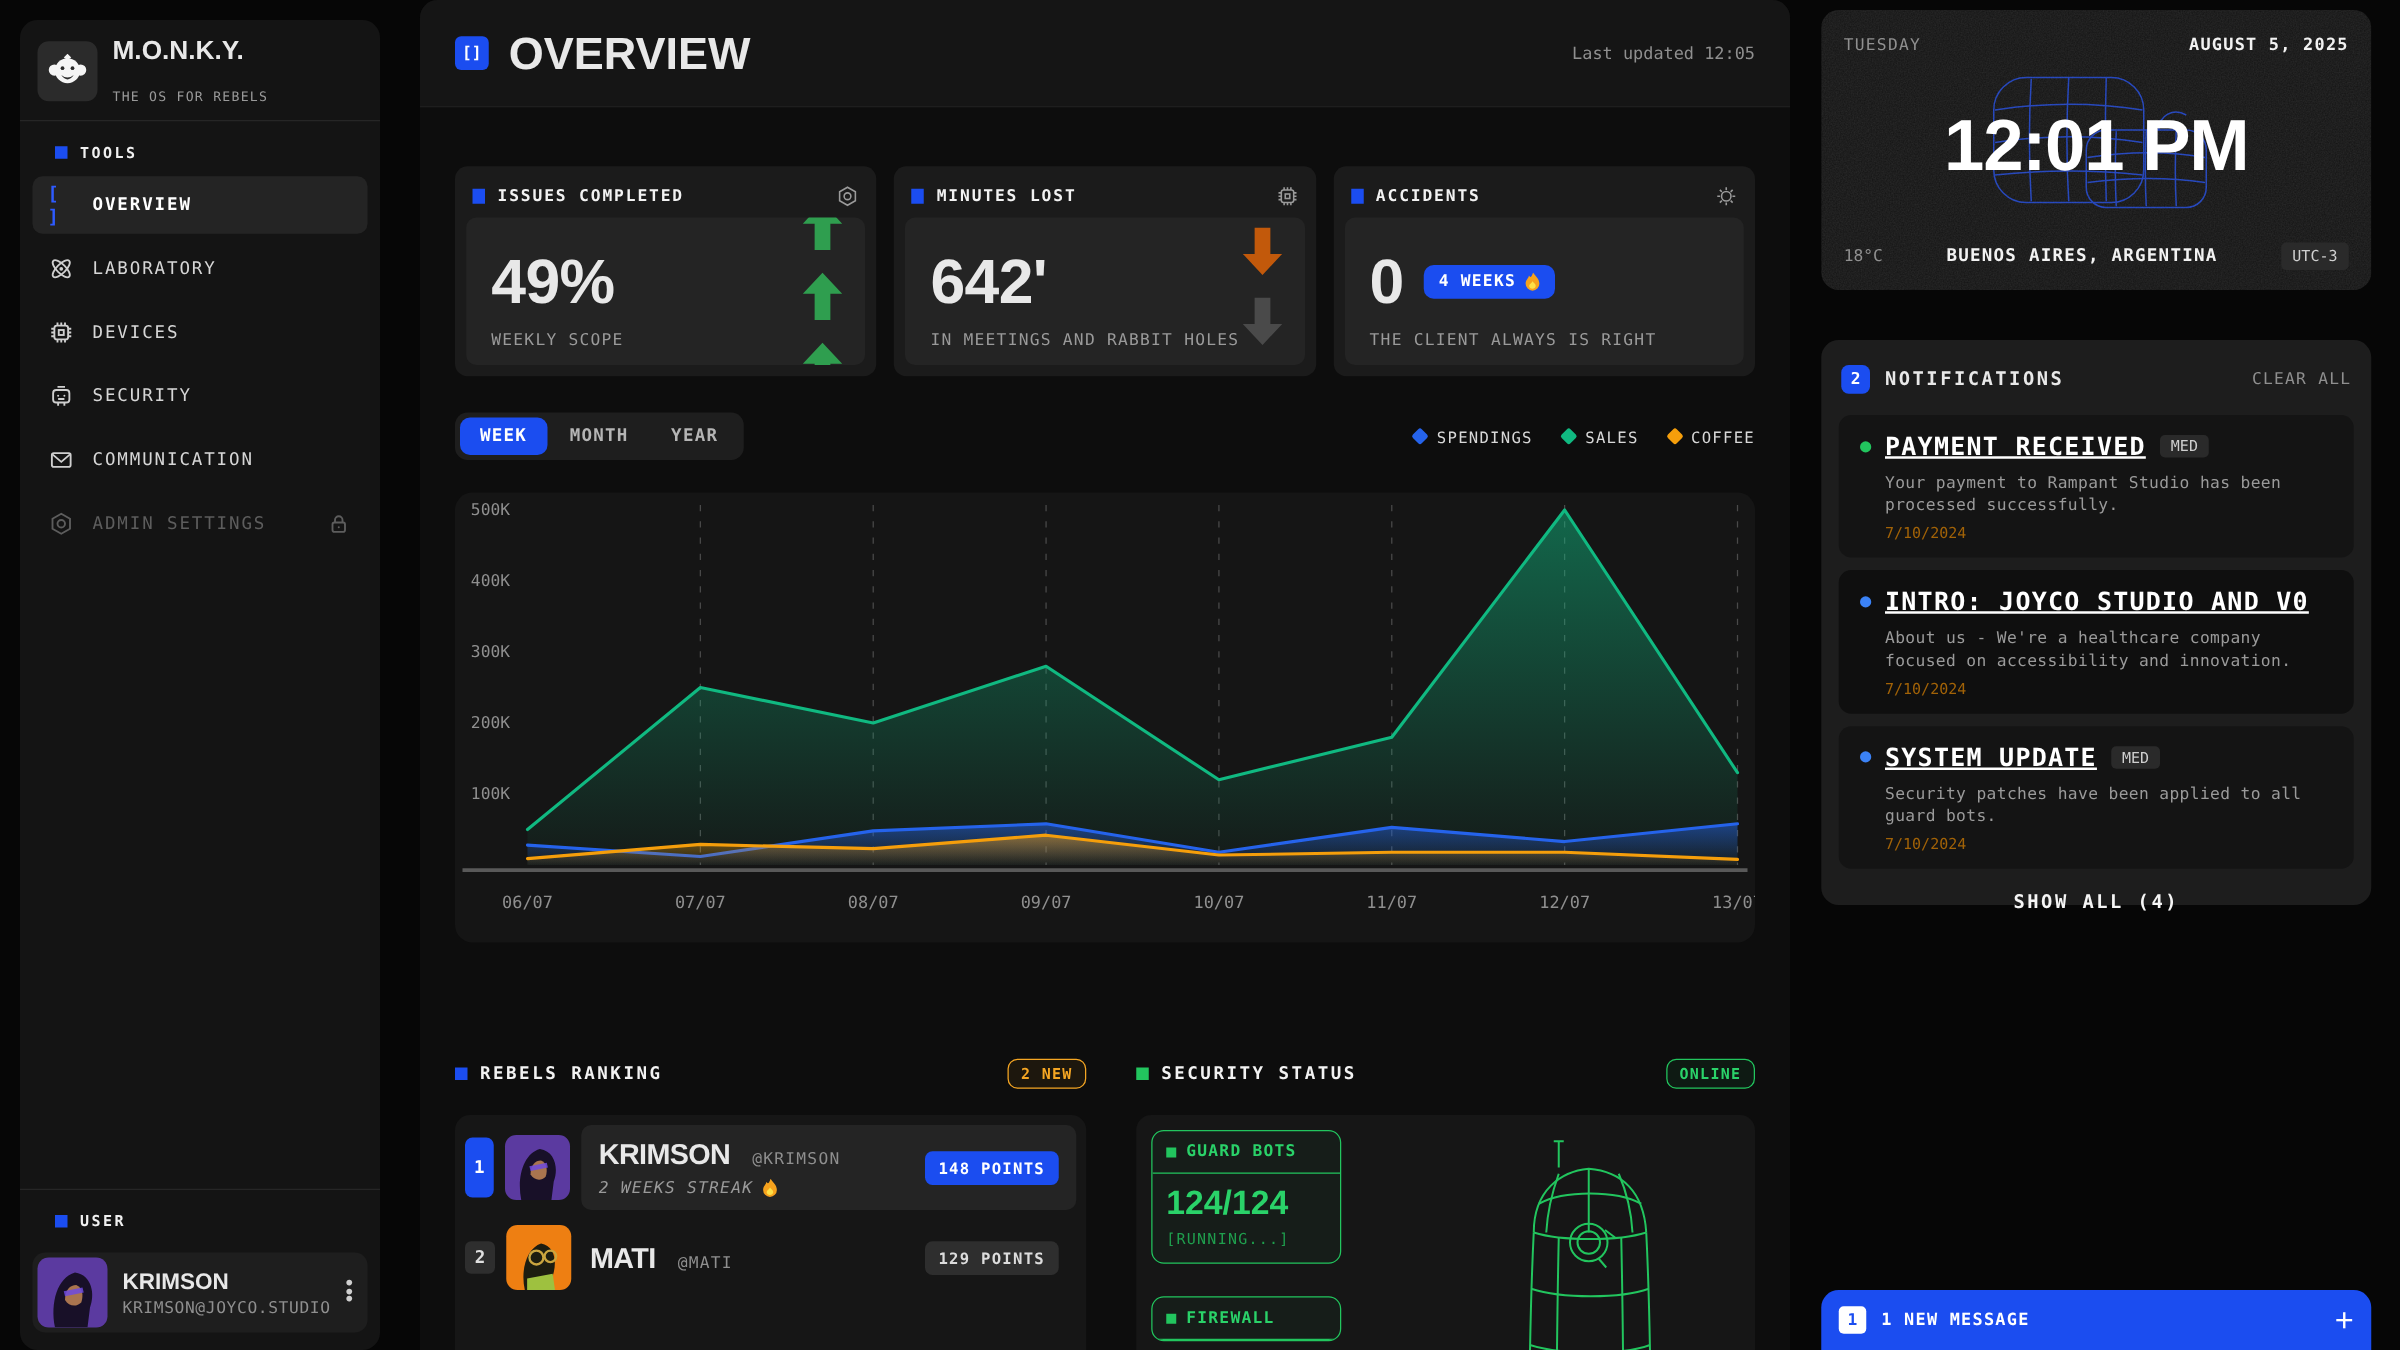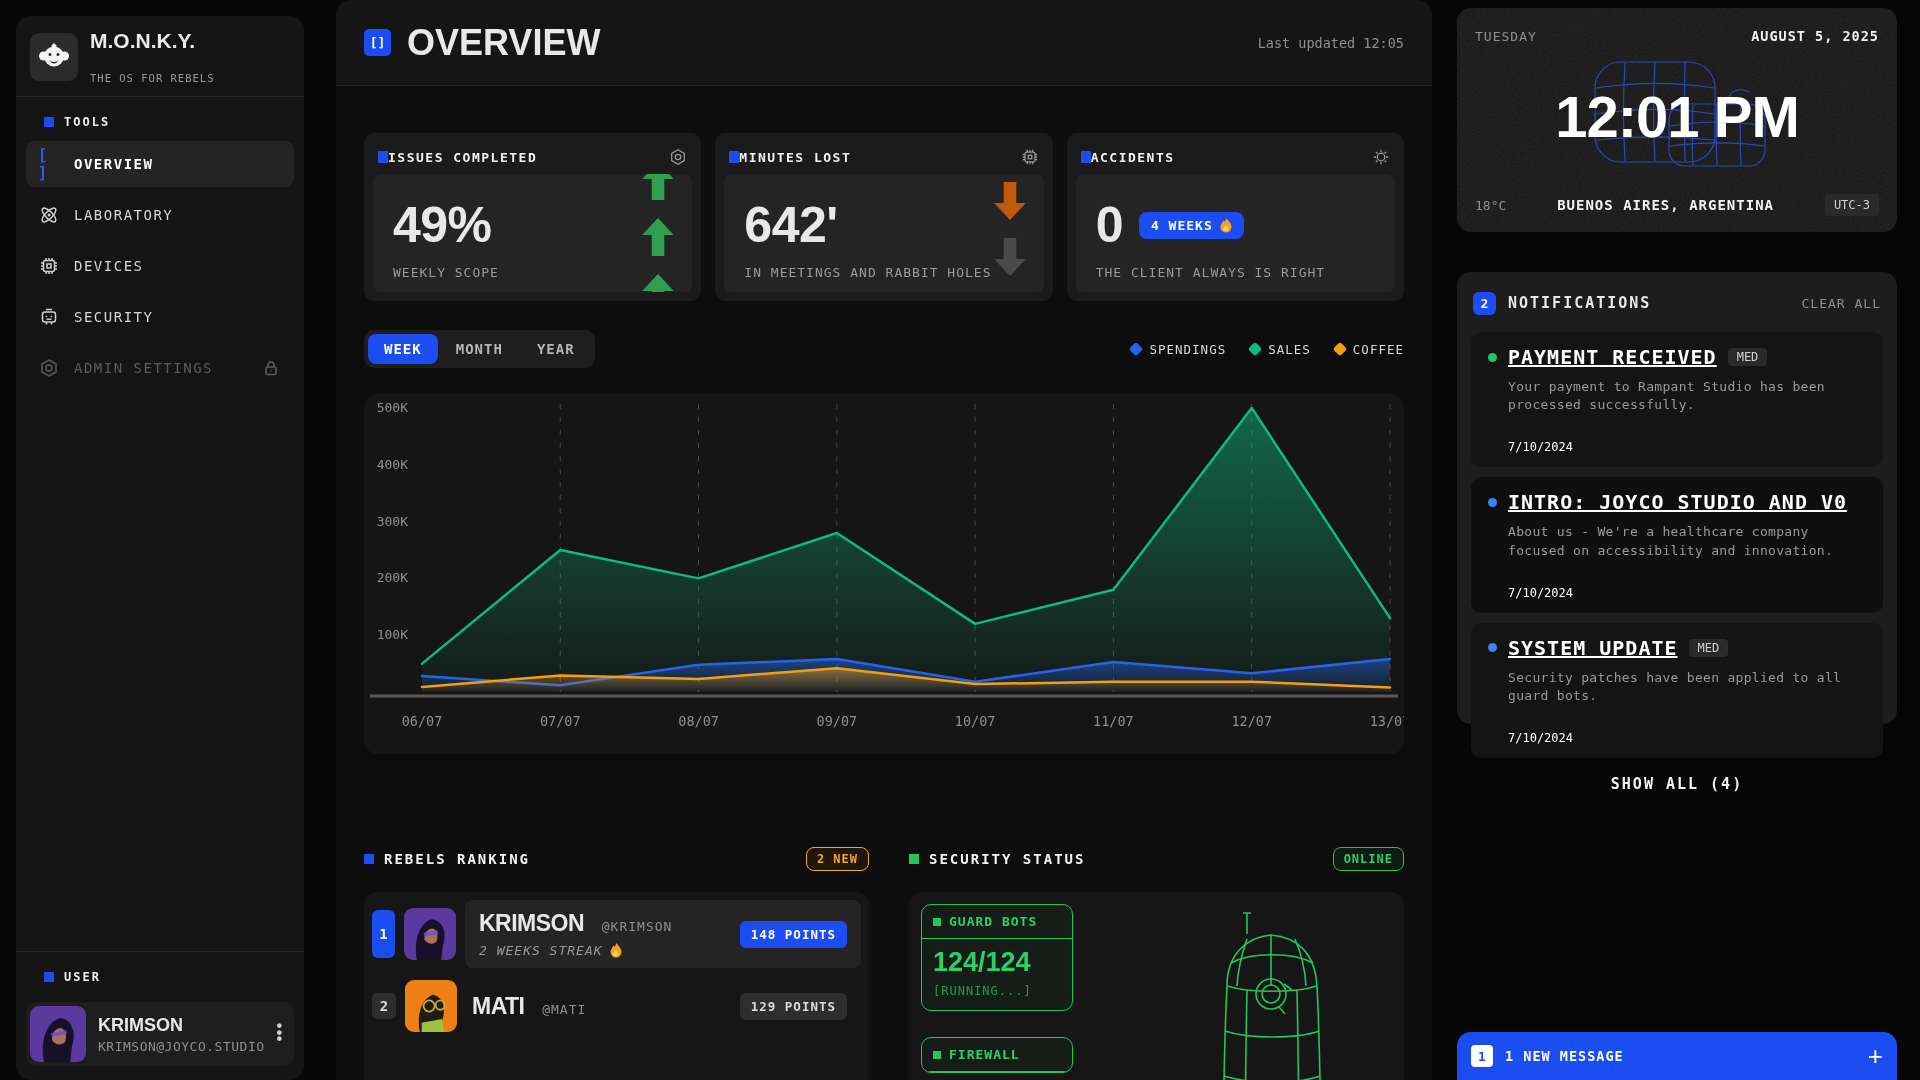--- a/index.html
+++ b/index.html
@@ -46,21 +46,21 @@
     background:#0d0d0d; border-radius:14px 14px 0 0; }
   .main-header { height:86px; background:#151515; border-bottom:1px solid #262626;
     border-radius:14px 14px 0 0; display:flex; align-items:center; padding:0 28px; gap:16px; }
   .hdr-tile { width:27px; height:27px; background:#1b4df0; border-radius:5px; color:#fff;
     font-weight:bold; font-size:13px; display:flex; align-items:center; justify-content:center; }
   .page-title { font-size:36px; letter-spacing:0; }
   .updated { margin-left:auto; font-size:13.5px; color:#8f8f8f; }
 
   .stats-row { display:flex; gap:14px; margin:47px 28px 0; }
   .stat-card { flex:1; height:168px; background:#1b1b1b; border-radius:10px; padding:9px; }
-  .stat-head { height:30px; display:flex; align-items:center; padding:0 5px; }
+  .stat-head { height:30px; display:flex; align-items:center; gap:10px; padding:0 5px; }
   .stat-label { font-size:13px; font-weight:bold; letter-spacing:1.5px; color:#f2f2f2; }
   .stat-gear { margin-left:auto; cursor:pointer; display:flex; }
   .stat-inner { position:relative; height:118px; background:#242424; border-radius:8px;
     padding:16px 20px; overflow:hidden; margin-top:2px; }
   .stat-value { font-size:50px; line-height:1; margin-top:10px; }
   .stat-sub { position:absolute; left:20px; bottom:12px; font-size:13px; color:#9a9a9a; letter-spacing:1px; }
   .arrow-col { position:absolute; right:16px; top:-14px; display:flex; flex-direction:column; gap:14px; }
   .value-row { display:flex; align-items:center; gap:16px; margin-top:10px; }
   .streak-pill { background:#1b4df0; color:#fff; border-radius:8px; padding:6px 12px;
     font-size:13px; font-weight:bold; letter-spacing:1px; display:flex; align-items:center; gap:7px; }
@@ -143,21 +143,21 @@
     font-weight:bold; font-size:13px; display:flex; align-items:center; justify-content:center; }
   .notif-title { font-size:15px; font-weight:bold; letter-spacing:2px; }
   .clear-all { margin-left:auto; font-size:13px; color:#8f8f8f; letter-spacing:1px; cursor:pointer; }
   .notif-item { border-radius:10px; padding:13px 17px; margin-top:10px; background:#141414; cursor:pointer; }
   .notif-item.read { background:#0f0f0f; }
   .notif-item-head { display:flex; align-items:center; gap:11px; }
   .ndot { width:9px; height:9px; border-radius:50%; flex:none; }
   .notif-item-title { font-size:20px; font-weight:bold; letter-spacing:1px; color:#fff;text-decoration:underline; }
   .sev-badge { font-size:12px; color:#cfcfcf; background:#2a2a2a; border-radius:4px; padding:2px 9px; }
   .notif-body { font-size:13px; color:#9a9a9a; line-height:1.4; margin:9px 0 0 20px; letter-spacing:.3px; }
-  .notif-date { font-size:12px; color:#ffffff; margin:26px 0 0 20px; }
+  .notif-date { font-size:12px; color:#a16207; margin:5px 0 0 20px; }
   .show-all { text-align:center; padding-top:17px; font-size:15px; font-weight:bold;
     letter-spacing:2px; color:#f5f5f5; cursor:pointer; }
 
   .msg-bar { position:absolute; left:1457px; top:1032px; width:440px; height:48px;
     background:#1b4df0; border-radius:14px 14px 0 0; display:flex; align-items:center;
     padding:0 14px; gap:12px; cursor:pointer; }
   .msg-count { width:22px; height:22px; background:#fff; color:#1b4df0; font-weight:bold;
     font-size:13px; border-radius:4px; display:flex; align-items:center; justify-content:center; }
   .msg-label { font-size:13.5px; font-weight:bold; letter-spacing:1px; color:#fff; }
   .msg-plus { margin-left:auto; color:#fff; font-size:26px; font-weight:300;
@@ -222,20 +222,29 @@
         <span class="ic">
           <svg width="20" height="20" viewBox="0 0 20 20" fill="none" stroke-width="1.5">
             <rect x="3.5" y="5" width="13" height="10" rx="2.5"></rect>
             <path d="M7 2.5h6 M7.5 15v2.5 M12.5 15v2.5"></path>
             <circle cx="7.5" cy="9.5" r="0.8" fill="#cfcfcf" stroke="none"></circle>
             <circle cx="12.5" cy="9.5" r="0.8" fill="#cfcfcf" stroke="none"></circle>
             <path d="M7.5 12.2h5"></path>
           </svg>
         </span>
         <span>SECURITY</span>
+      </div>
+      <div class="sb-item">
+        <span class="ic">
+          <svg width="20" height="20" viewBox="0 0 20 20" fill="none" stroke-width="1.5">
+            <rect x="2.5" y="4.5" width="15" height="11" rx="1.5"></rect>
+            <path d="M3 5.5 L10 11.5 L17 5.5"></path>
+          </svg>
+        </span>
+        <span>COMMUNICATION</span>
       </div>
       <div class="sb-item disabled">
         <span class="ic">
           <svg width="20" height="20" viewBox="0 0 20 20" fill="none" stroke-width="1.5">
             <polygon points="10,2 17,6 17,14 10,18 3,14 3,6"></polygon>
             <circle cx="10" cy="10" r="3"></circle>
           </svg>
         </span>
         <span>ADMIN SETTINGS</span>
         <span class="ic lock">

